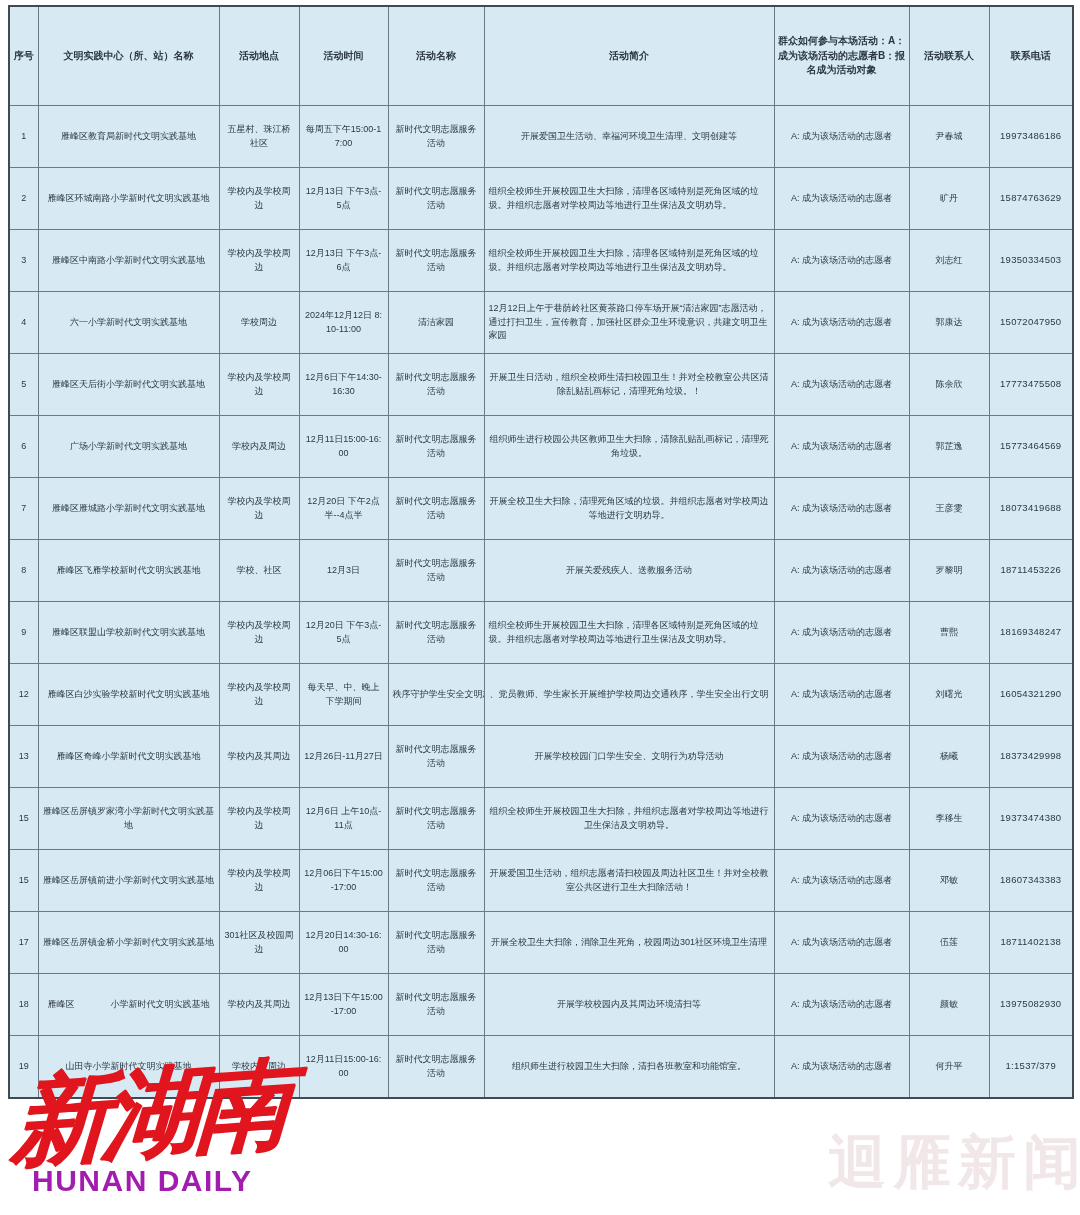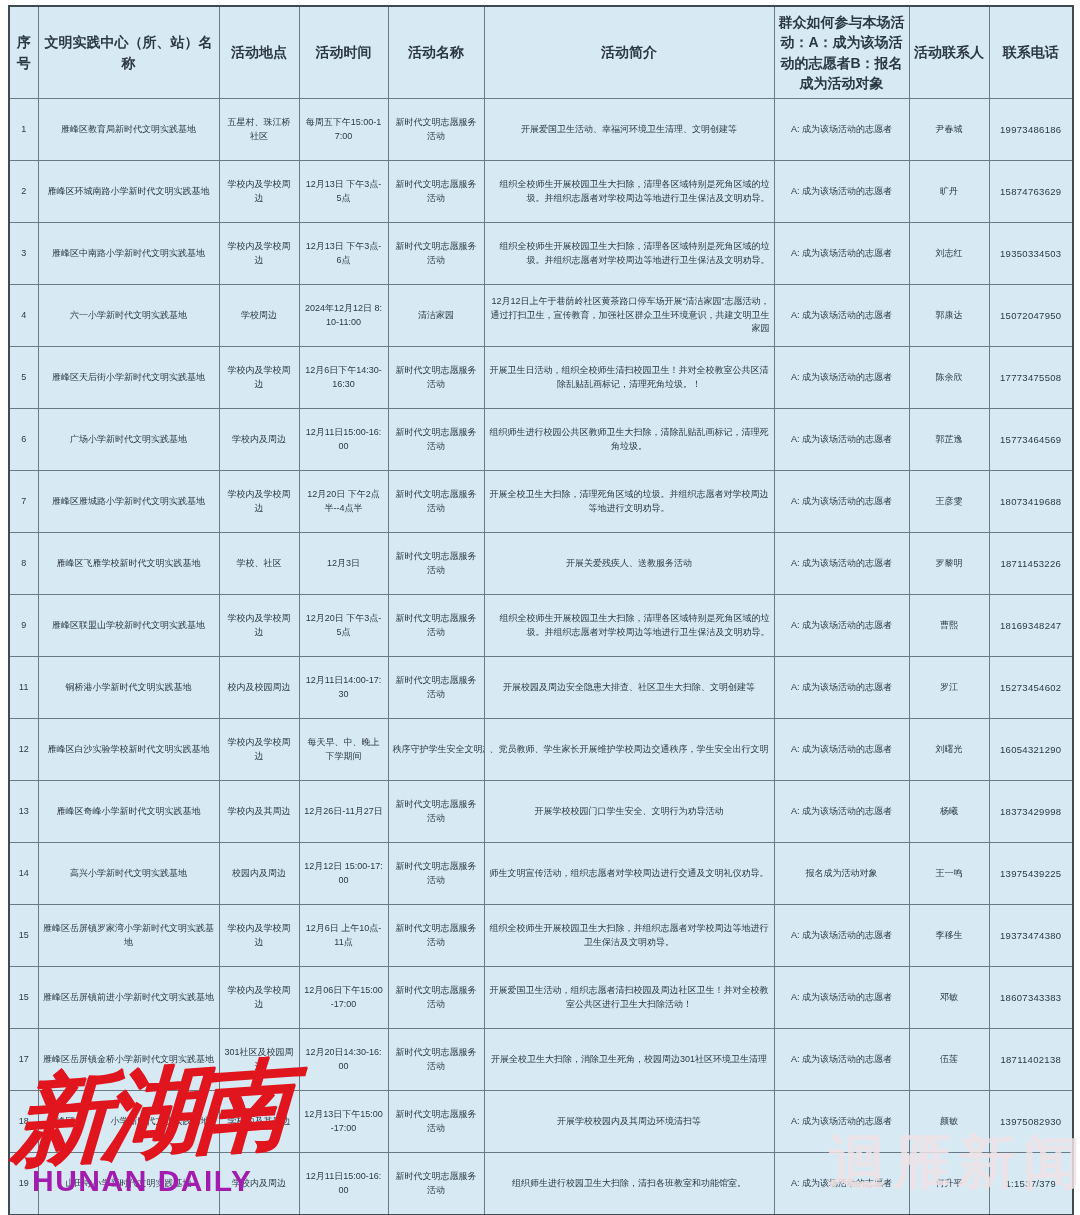--- a/index.html
+++ b/index.html
@@ -21,28 +21,28 @@
   }
   .grid th,.grid td{
     border:1px solid #68788466;
     border:1px solid #6b7a85;
     color:#2c3844;
     overflow:hidden;
     vertical-align:middle;
     word-break:break-all;
   }
   .grid th{
-    font-size:14px;font-weight:bold;
-    height:62px;padding:5px 2px;text-align:center;line-height:1.45;
+    font-size:10px;font-weight:bold;
+    height:62px;padding:18px 2px;text-align:center;line-height:1.45;
   }
   .grid td{
     font-size:9px;height:59px;padding:1px 4px;
     text-align:center;line-height:1.5;
   }
-  .grid td.left{text-align:right;margin-left:36px;}
+  .grid td.left{text-align:left;margin-left:36px;}
   .grid td.clip{white-space:nowrap;}
   .grid td[data-col="phone"]{font-size:9.5px;letter-spacing:0.3px;}
 
   .logo{position:absolute;left:12px;top:1062px;z-index:6;pointer-events:none;}
   .logo-cn{
     font-size:97px;font-weight:900;font-style:italic;
     color:#e0151d;line-height:1.05;letter-spacing:-6px;
     transform:rotate(-4deg) skewX(-7deg);
     text-shadow:1px 1px 0 #e0151d;
     white-space:nowrap;
@@ -181,31 +181,20 @@
     <td data-col="name">雁峰区联盟山学校新时代文明实践基地</td>
     <td data-col="location">学校内及学校周边</td>
     <td data-col="time">12月20日 下午3点-5点</td>
     <td data-col="activity">新时代文明志愿服务活动</td>
     <td data-col="desc" class="left">组织全校师生开展校园卫生大扫除，清理各区域特别是死角区域的垃圾。并组织志愿者对学校周边等地进行卫生保洁及文明劝导。</td>
     <td data-col="participate">A: 成为该场活动的志愿者</td>
     <td data-col="contact">曹熙</td>
     <td data-col="phone">18169348247</td>
   </tr>
         <tr>
-    <td data-col="no">11</td>
-    <td data-col="name">铜桥港小学新时代文明实践基地</td>
-    <td data-col="location">校内及校园周边</td>
-    <td data-col="time">12月11日14:00-17:30</td>
-    <td data-col="activity">新时代文明志愿服务活动</td>
-    <td data-col="desc">开展校园及周边安全隐患大排查、社区卫生大扫除、文明创建等</td>
-    <td data-col="participate">A: 成为该场活动的志愿者</td>
-    <td data-col="contact">罗江</td>
-    <td data-col="phone">15273454602</td>
-  </tr>
-        <tr>
     <td data-col="no">12</td>
     <td data-col="name">雁峰区白沙实验学校新时代文明实践基地</td>
     <td data-col="location">学校内及学校周边</td>
     <td data-col="time">每天早、中、晚上下学期间</td>
     <td data-col="activity" class="clip">秩序守护学生安全文明志愿服务活动</td>
     <td data-col="desc" class="clip">、党员教师、学生家长开展维护学校周边交通秩序，学生安全出行文明</td>
     <td data-col="participate">A: 成为该场活动的志愿者</td>
     <td data-col="contact">刘曙光</td>
     <td data-col="phone">16054321290</td>
   </tr>
@@ -214,31 +203,20 @@
     <td data-col="name">雁峰区奇峰小学新时代文明实践基地</td>
     <td data-col="location">学校内及其周边</td>
     <td data-col="time">12月26日-11月27日</td>
     <td data-col="activity">新时代文明志愿服务活动</td>
     <td data-col="desc">开展学校校园门口学生安全、文明行为劝导活动</td>
     <td data-col="participate">A: 成为该场活动的志愿者</td>
     <td data-col="contact">杨曦</td>
     <td data-col="phone">18373429998</td>
   </tr>
         <tr>
-    <td data-col="no">14</td>
-    <td data-col="name">高兴小学新时代文明实践基地</td>
-    <td data-col="location">校园内及周边</td>
-    <td data-col="time">12月12日 15:00-17:00</td>
-    <td data-col="activity">新时代文明志愿服务活动</td>
-    <td data-col="desc">师生文明宣传活动，组织志愿者对学校周边进行交通及文明礼仪劝导。</td>
-    <td data-col="participate">报名成为活动对象</td>
-    <td data-col="contact">王一鸣</td>
-    <td data-col="phone">13975439225</td>
-  </tr>
-        <tr>
     <td data-col="no">15</td>
     <td data-col="name">雁峰区岳屏镇罗家湾小学新时代文明实践基地</td>
     <td data-col="location">学校内及学校周边</td>
     <td data-col="time">12月6日 上午10点-11点</td>
     <td data-col="activity">新时代文明志愿服务活动</td>
     <td data-col="desc">组织全校师生开展校园卫生大扫除，并组织志愿者对学校周边等地进行卫生保洁及文明劝导。</td>
     <td data-col="participate">A: 成为该场活动的志愿者</td>
     <td data-col="contact">李移生</td>
     <td data-col="phone">19373474380</td>
   </tr>

